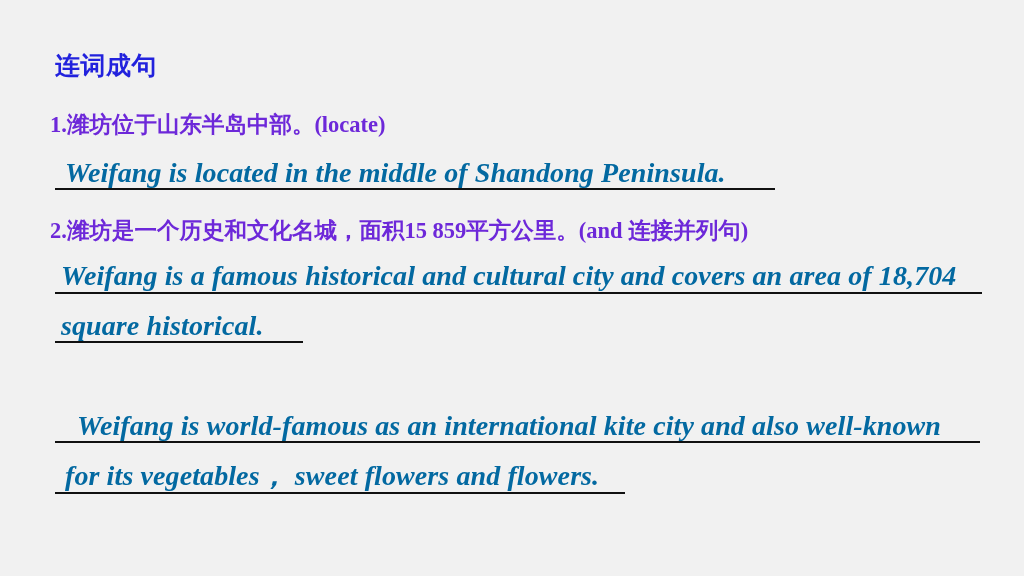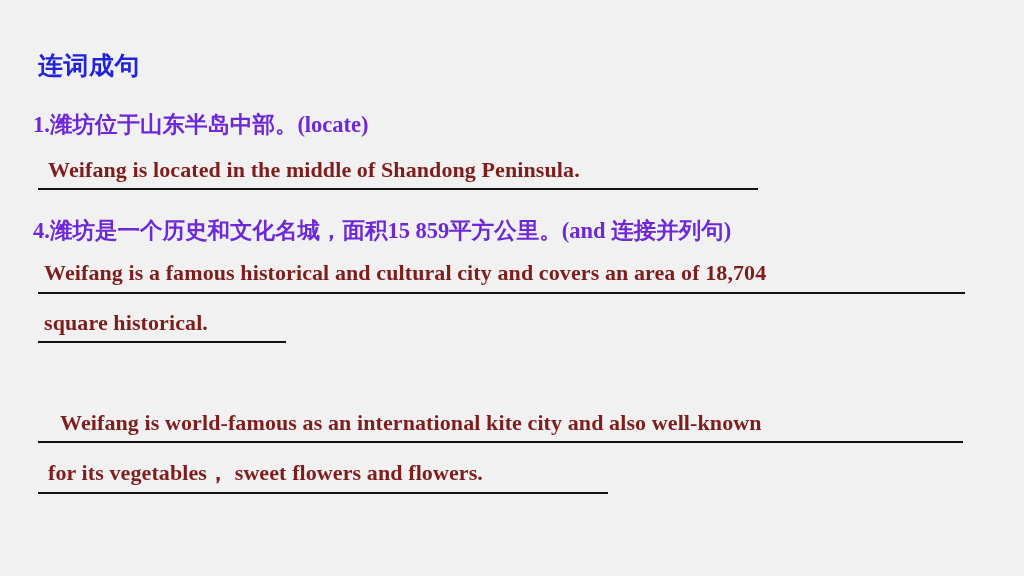--- a/index.html
+++ b/index.html
@@ -12,20 +12,21 @@
     height: 576px;
     background: #f1f1f1;
     font-family: "Liberation Serif", "DejaVu Serif", serif;
     overflow: hidden;
   }
   .slide {
     position: relative;
     width: 911px;
     height: 576px;
     box-sizing: border-box;
+    margin-left: 17px;
   }
 
   
   .section-title {
     position: absolute;
     left: 38px;
     top: 52px;
     font-size: 25px;
     font-weight: bold;
     color: #2222dd;
@@ -44,26 +45,27 @@
     white-space: nowrap;
     line-height: 1.15;
   }
   .q1 { top: 112px; }
   .q2 { top: 218px; }
   .q3 { top: 363px; }
 
   
   .answer {
     position: absolute;
-    font-size: 22px;
+    font-size: 28px;
     font-weight: bold;
-    color: #7f1d1d;
+    color: #0369a1;
     white-space: nowrap;
     line-height: 1.1;
     letter-spacing: 0.1px;
+    font-style: italic;
   }
   .rule {
     position: absolute;
     height: 2px;
     background: #111111;
   }
 
   .a1 { left: 48px;  top: 158px; }
   .r1 { left: 38px;  top: 188px; width: 720px; }
 
@@ -83,21 +85,21 @@
 <body>
 
 <div class="slide">
 
   <div class="section-title">连词成句</div>
 
   <div class="question q1">1.潍坊位于山东半岛中部。(locate)</div>
   <div class="answer a1">Weifang is located in the middle of Shandong Peninsula.</div>
   <div class="rule r1"></div>
 
-  <div class="question q2">4.潍坊是一个历史和文化名城，面积15 859平方公里。(and 连接并列句)</div>
+  <div class="question q2">2.潍坊是一个历史和文化名城，面积15 859平方公里。(and 连接并列句)</div>
   <div class="answer a2">Weifang is a famous historical and cultural city and covers an area of 18,704</div>
   <div class="rule r2"></div>
   <div class="answer a3">square historical.</div>
   <div class="rule r3"></div>
 
   <div class="answer a4">Weifang is world-famous as an international kite city and also well-known</div>
   <div class="rule r4"></div>
   <div class="answer a5">for its vegetables，  sweet flowers and flowers.</div>
   <div class="rule r5"></div>
 

